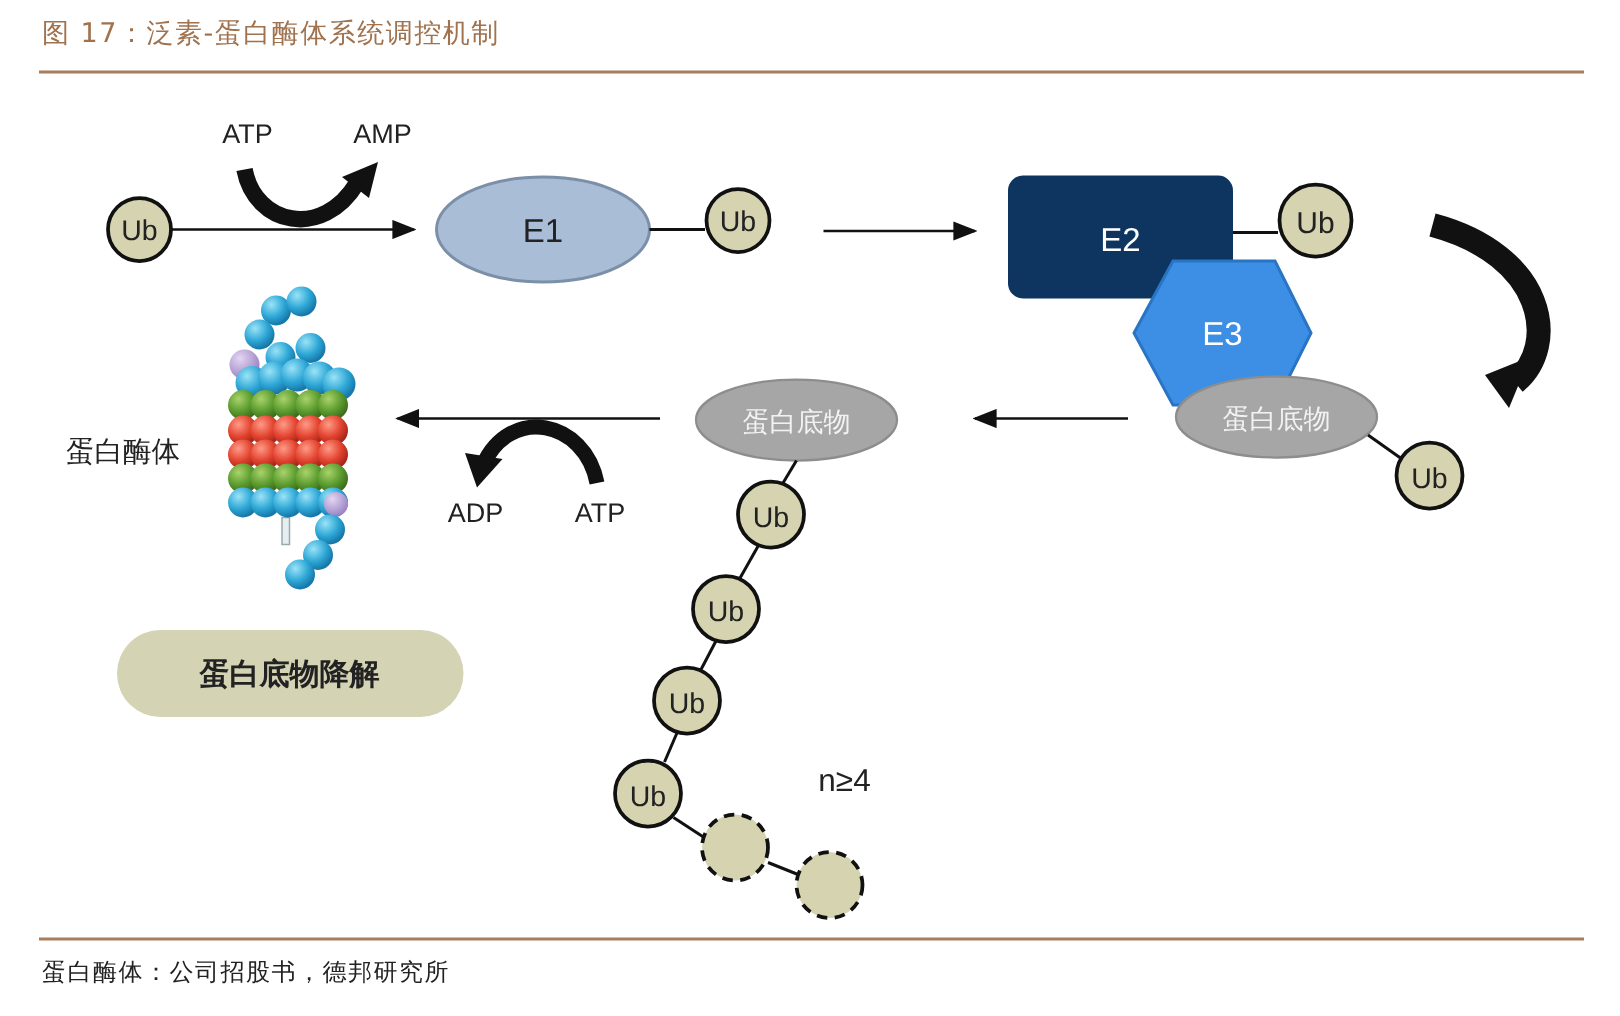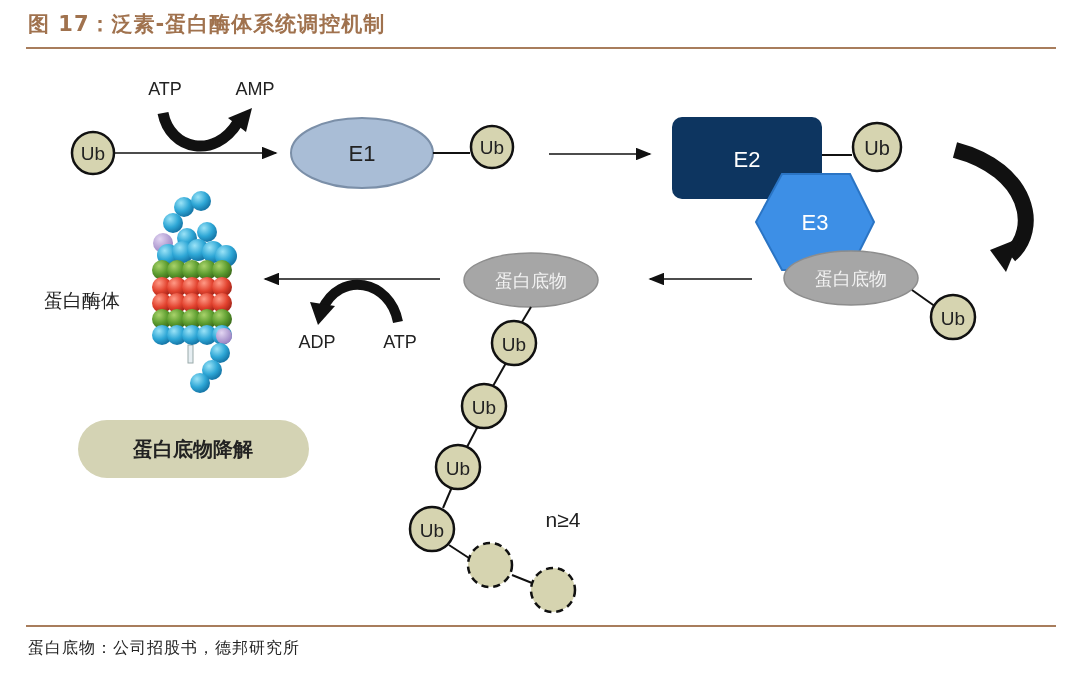--- a/index.html
+++ b/index.html
@@ -1,18 +1,18 @@
 <!DOCTYPE html>
 <html><head>
 <meta charset="utf-8">
 <style>
   html, body { margin: 0; padding: 0; background: #ffffff; }
   body { width: 1080px; height: 677px; position: relative; overflow: hidden;
          font-family: "DejaVu Sans", "Liberation Sans", sans-serif; }
-  .fig-title { position: absolute; left: 28px; top: 10px; font-size: 21px; font-weight: bold;
+  .fig-title { position: absolute; left: 28px; top: 10px; font-size: 18px; font-weight: normal;
                color: #a0724e; letter-spacing: 1px; }
   .rule { position: absolute; left: 26px; width: 1030px; height: 2px; background: #a87d5c; }
   .rule.top { top: 47px; }
   .rule.bottom { top: 625px; }
   .source { position: absolute; left: 28px; top: 638px; font-size: 16px; color: #222;
             font-family: "DejaVu Serif", "Liberation Serif", serif; letter-spacing: 1px; }
   svg#diagram { position: absolute; left: 0; top: 0; }
   .lbl { font-family: "Liberation Sans", "DejaVu Sans", sans-serif; fill: #222; }
 </style>
 </head>
@@ -182,13 +182,13 @@
       <circle cx="200" cy="383" r="10" fill="url(#blueBall)"></circle>
     </g>
 
   <g>
     <rect x="78" y="420" width="231" height="58" rx="29" ry="29" fill="#d4d3b4"></rect>
     <text x="193" y="456" text-anchor="middle" font-size="20" font-weight="bold" fill="#222">蛋白底物降解</text>
   </g>
 </svg>
 
 <div class="rule bottom"></div>
-<div class="source">蛋白底物：公司招股书，德邦研究所</div>
+<div class="source">蛋白酶体：公司招股书，德邦研究所</div>
 
 </body></html>

